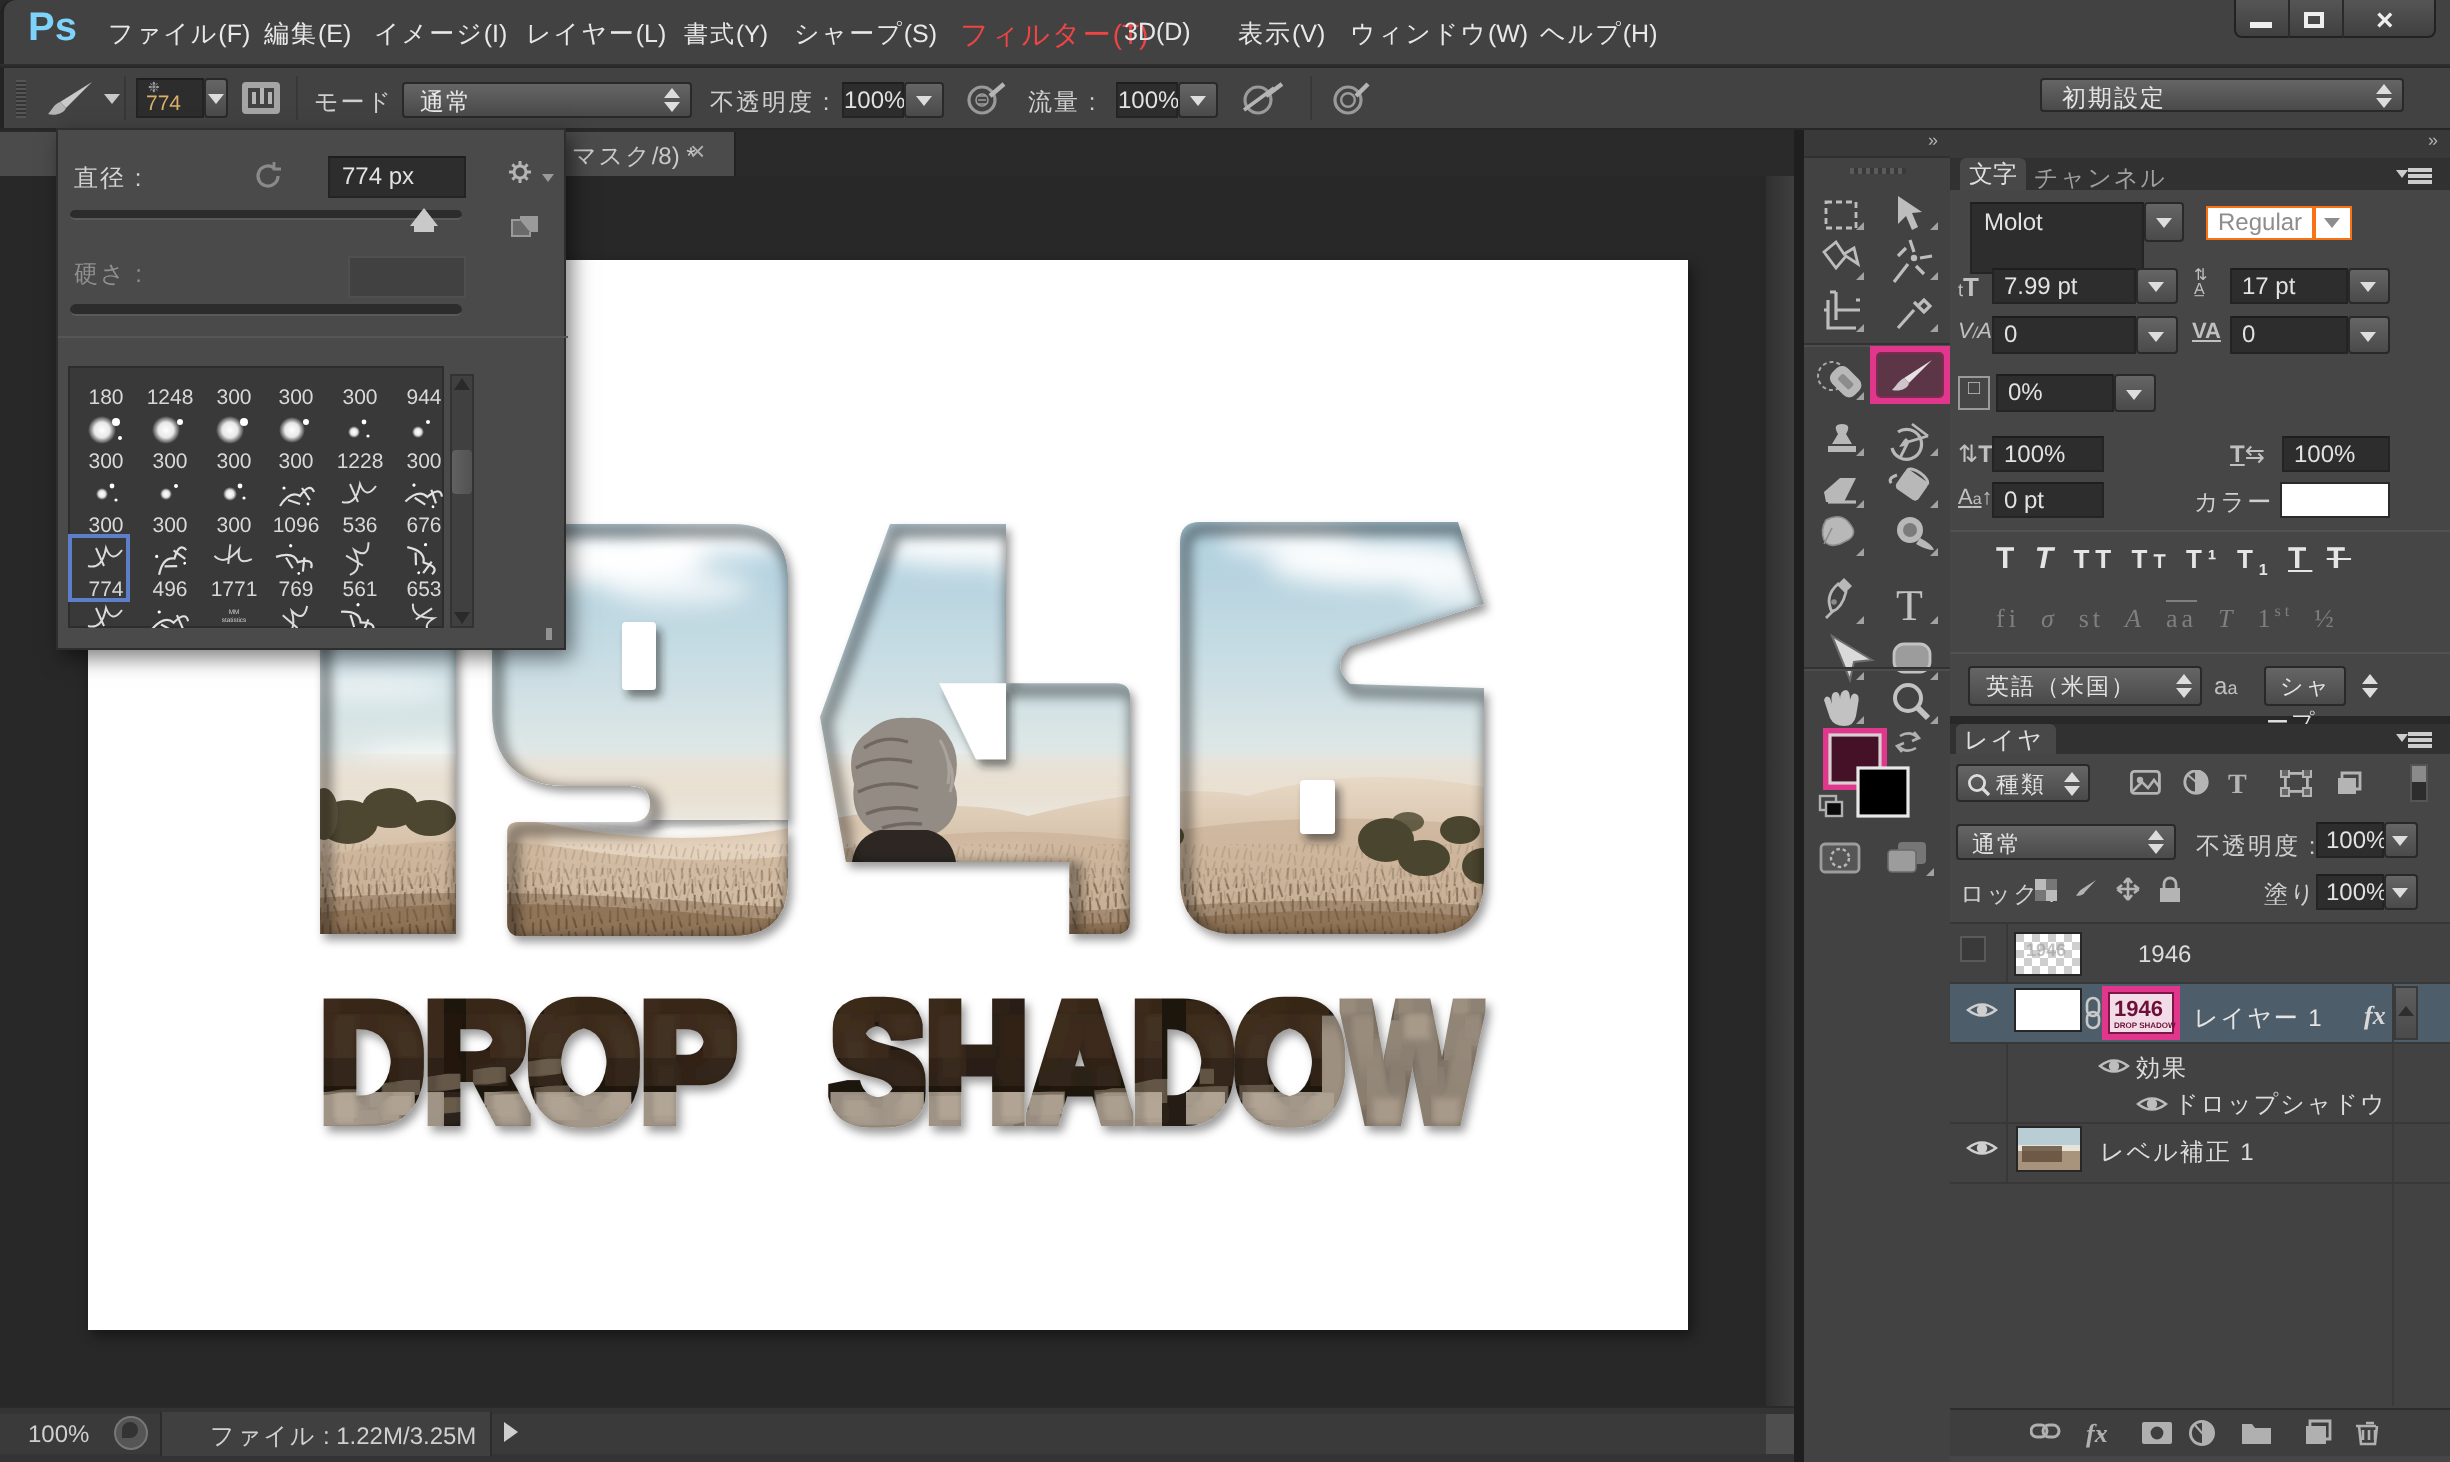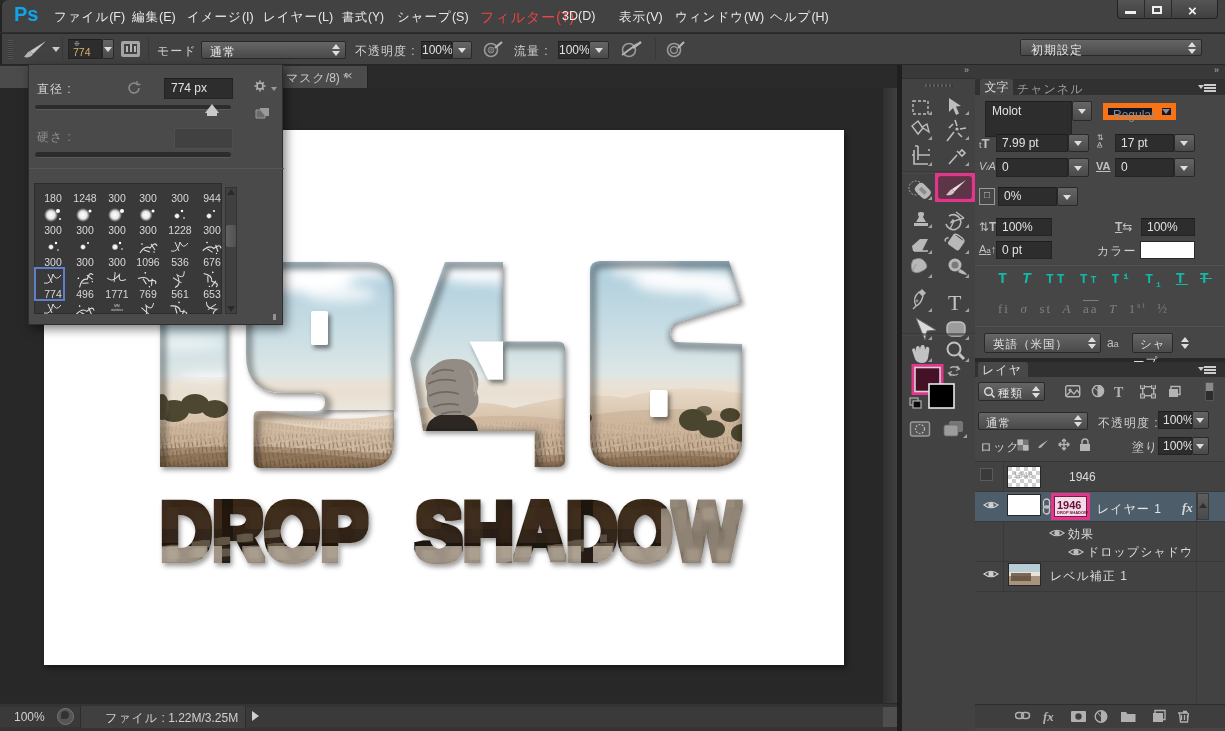--- a/index.html
+++ b/index.html
@@ -2,29 +2,29 @@
 <html><head><meta charset="utf-8">
 <style>
 *{margin:0;padding:0;box-sizing:border-box}
 html,body{width:1225px;height:731px;overflow:hidden;background:#1a1a1a;font-family:"Liberation Sans",sans-serif}
 .abs{position:absolute}
 #win{position:absolute;left:0;top:0;width:1225px;height:731px;background:#282828}
 .jp{letter-spacing:1px}
 .lbl{color:#cfcfcf;font-size:12px}
 .in{background:#2d2d2d;border:1px solid #242424;border-top-color:#1e1e1e;color:#e2e2e2;font-size:12px}
 .grad{background:linear-gradient(#656565,#4a4a4a);border:1px solid #292929;border-radius:2px}
-.dis{background:#0f172a;border:5px solid #f97316;color:#8d8d8d}
+.dis{background:#ffffff;border:1px solid #f97316;color:#8d8d8d}
 .tdown{width:0;height:0;border-left:4px solid transparent;border-right:4px solid transparent;border-top:5px solid #ddd}
 .tup{width:0;height:0;border-left:4px solid transparent;border-right:4px solid transparent;border-bottom:5px solid #ddd}
 </style></head>
 <body>
 <div id="win">
 
   <div class="abs" style="left:0;top:0;width:1225px;height:33px;background:#424242;border-bottom:1px solid #2e2e2e;border-radius:6px 0 0 0;box-shadow:inset 2px 0 0 #232323"></div>
-  <div class="abs" style="left:14px;top:3px;color:#0ea5e9;font-size:20px;font-weight:bold;letter-spacing:0px">Ps</div>
+  <div class="abs" style="left:14px;top:3px;color:#7dd3fc;font-size:20px;font-weight:bold;letter-spacing:0px">Ps</div>
   <div class="abs" style="top:9px;color:#e8e8e8;font-size:12.5px;white-space:nowrap;left:54px"><span class="jp">ファイル</span>(F)</div>
   <div class="abs" style="top:9px;color:#e8e8e8;font-size:12.5px;white-space:nowrap;left:132px"><span class="jp">編集</span>(E)</div>
   <div class="abs" style="top:9px;color:#e8e8e8;font-size:12.5px;white-space:nowrap;left:187px"><span class="jp">イメージ</span>(I)</div>
   <div class="abs" style="top:9px;color:#e8e8e8;font-size:12.5px;white-space:nowrap;left:263px"><span class="jp">レイヤー</span>(L)</div>
   <div class="abs" style="top:9px;color:#e8e8e8;font-size:12px;white-space:nowrap;left:342px"><span class="jp">書式</span>(Y)</div>
   <div class="abs" style="top:9px;color:#e8e8e8;font-size:12.5px;white-space:nowrap;left:397px"><span class="jp">シャープ</span>(S)</div>
   <div class="abs" style="top:9px;color:#ef4444;font-size:14px;white-space:nowrap;left:480px"><span class="jp">フィルター</span>(T)</div>
   <div class="abs" style="top:9px;color:#e8e8e8;font-size:12.5px;white-space:nowrap;left:562px">3D(D)</div>
   <div class="abs" style="top:9px;color:#e8e8e8;font-size:12.5px;white-space:nowrap;left:619px"><span class="jp">表示</span>(V)</div>
   <div class="abs" style="top:9px;color:#e8e8e8;font-size:12.5px;white-space:nowrap;left:675px"><span class="jp">ウィンドウ</span>(W)</div>
@@ -405,21 +405,21 @@
     <div class="abs in" style="left:21px;top:123px;width:56px;height:18px;line-height:16px"><span style="margin-left:5px">100%</span></div>
     <div class="abs" style="left:140px;top:125px;color:#c0c0c0;font-size:12px"><b><u>T</u></b>⇆</div>
     <div class="abs in" style="left:166px;top:123px;width:54px;height:18px;line-height:16px"><span style="margin-left:5px">100%</span></div>
 
     <div class="abs" style="left:4px;top:148px;color:#c0c0c0;font-size:11px"><u>A<span style="font-size:8px">a</span></u>↑</div>
     <div class="abs in" style="left:21px;top:146px;width:56px;height:18px;line-height:16px"><span style="margin-left:5px">0 pt</span></div>
     <div class="abs lbl jp" style="left:122px;top:148px">カラー :</div>
     <div class="abs" style="left:165px;top:146px;width:55px;height:18px;background:#fff;border:1px solid #2a2a2a"></div>
 
     <div class="abs" style="left:0px;top:170px;width:250px;height:1px;background:#3a3a3a;border-bottom:1px solid #525252"></div>
-    <div class="abs" style="left:23px;top:176px;width:200px;color:#14b8a6;font-family:Liberation Mono, monospace;font-size:15px;font-weight:bold;letter-spacing:3px">
+    <div class="abs" style="left:23px;top:176px;width:200px;color:#e5e5e5;font-family:Liberation Sans, sans-serif;font-size:15px;font-weight:bold;letter-spacing:3px">
       <span>T</span>&nbsp;<span style="font-style:italic">T</span>&nbsp;<span style="font-size:13px">TT</span>&nbsp;<span style="font-size:13px">T<span style="font-size:10px">T</span></span>&nbsp;<span style="font-size:13px">T¹</span>&nbsp;<span style="font-size:13px">T<sub style="font-size:8px">1</sub></span>&nbsp;<span style="text-decoration:underline">T</span>&nbsp;<span style="text-decoration:line-through">T</span>
     </div>
     <div class="abs" style="left:23px;top:206px;width:210px;color:#7f7f7f;font-family:'Liberation Serif',serif;font-size:13px;letter-spacing:2px">
       fi&nbsp;&nbsp;<i>σ</i>&nbsp;&nbsp;st&nbsp;&nbsp;<i>A</i>&nbsp;&nbsp;<span style="text-decoration:overline">aa</span>&nbsp;&nbsp;<i>T</i>&nbsp;&nbsp;1<sup style="font-size:8px">st</sup>&nbsp;&nbsp;½
     </div>
     <div class="abs" style="left:0px;top:231px;width:250px;height:1px;background:#3a3a3a;border-bottom:1px solid #525252"></div>
     <div class="abs grad" style="left:9px;top:238px;width:117px;height:20px"><span class="jp" style="color:#e2e2e2;font-size:11.5px;margin-left:8px">英語（米国）</span></div>
     <div class="tup abs" style="left:113px;top:242px"></div>
       <div class="tdown abs" style="left:113px;top:249px"></div>
     <div class="abs" style="left:132px;top:241px;color:#c0c0c0;font-size:12px">a<span style="font-size:9px">a</span></div>

